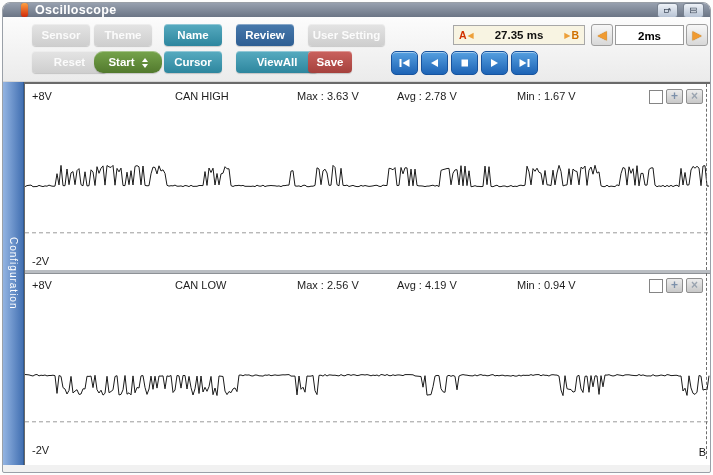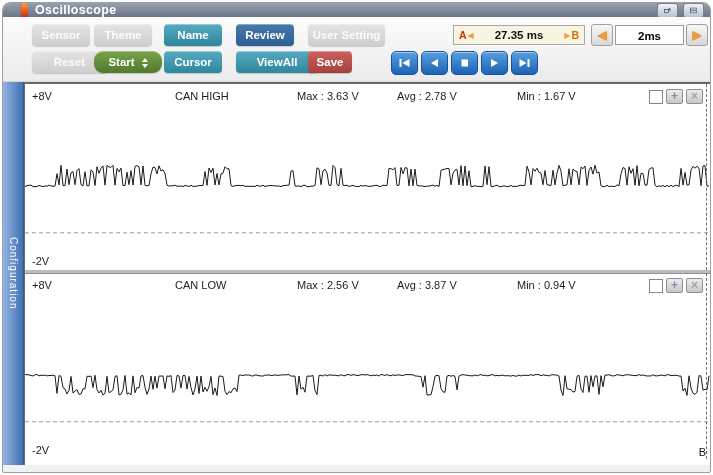--- a/index.html
+++ b/index.html
@@ -181,21 +181,21 @@
 
       <div class="channel second">
         <svg class="wave" viewBox="0 0 685 186" preserveAspectRatio="none">
             <line x1="0" x2="685" y1="148.8" y2="148.8" stroke="#9b9b9b" stroke-dasharray="4 3" vector-effect="non-scaling-stroke"></line>
             <polyline points="0,101.5 2,101.7 4,101.9 6,102.5 8,103.0 10,101.8 12,101.5 14,102.9 16,102.2 18,102.5 20,102.0 22,102.9 24,102.5 26,102.5 28,102.2 30,102.7 32,120.4 34,102.5 36,103.4 38,114.6 40,116.0 42,121.0 44,117.4 46,103.4 48,120.0 50,118.1 52,116.7 54,121.4 56,121.0 58,115.8 60,115.9 62,103.3 64,103.4 66,103.1 68,114.6 70,102.3 72,116.7 74,120.0 76,117.2 78,122.1 80,120.3 82,103.3 84,119.7 86,118.5 88,116.8 90,103.5 92,102.7 94,121.9 96,121.4 98,116.8 100,102.5 102,121.2 104,119.8 106,121.9 108,102.9 110,119.8 112,114.5 114,115.0 116,102.9 118,102.6 120,114.4 122,121.4 124,116.0 126,103.1 128,116.3 130,103.2 132,115.1 134,103.0 136,103.1 138,102.9 140,115.8 142,102.9 144,103.4 146,102.5 148,119.5 150,117.0 152,102.5 154,102.9 156,115.1 158,102.5 160,102.5 162,116.0 164,103.4 166,114.5 168,122.0 170,115.8 172,103.1 174,120.5 176,103.0 178,119.0 180,114.3 182,118.3 184,113.7 186,103.4 188,121.7 190,115.0 192,122.5 194,103.0 196,103.2 198,103.5 200,118.1 202,121.6 204,118.5 206,119.7 208,115.9 210,114.9 212,118.6 214,102.2 216,102.0 218,102.8 220,101.8 222,102.1 224,101.9 226,102.8 228,103.0 230,102.0 232,102.1 234,102.8 236,102.9 238,103.1 240,102.0 242,102.3 244,101.8 246,102.7 248,102.3 250,101.9 252,102.3 254,102.3 256,102.0 258,101.8 260,101.9 262,101.7 264,101.6 266,103.1 268,103.1 270,103.1 272,121.9 274,103.0 276,116.3 278,114.2 280,119.2 282,103.0 284,103.2 286,103.1 288,102.5 290,117.7 292,121.6 294,102.4 296,102.2 298,103.1 300,101.5 302,103.0 304,101.9 306,102.0 308,102.3 310,102.2 312,102.6 314,102.9 316,101.6 318,102.6 320,102.8 322,101.7 324,101.6 326,102.4 328,101.7 330,101.9 332,102.6 334,102.3 336,101.7 338,101.7 340,102.0 342,101.6 344,102.1 346,102.8 348,102.1 350,102.5 352,102.0 354,103.1 356,101.5 358,101.8 360,102.5 362,101.5 364,102.6 366,102.7 368,101.8 370,102.5 372,102.0 374,101.9 376,102.2 378,102.6 380,101.6 382,101.6 384,101.6 386,101.7 388,101.8 390,102.9 392,103.1 394,103.3 396,103.5 398,114.2 400,102.7 402,122.1 404,121.8 406,121.6 408,113.7 410,103.1 412,102.4 414,102.7 416,115.7 418,118.8 420,119.3 422,103.2 424,102.3 426,103.3 428,102.5 430,103.4 432,116.8 434,103.0 436,102.1 438,101.6 440,102.0 442,102.2 444,102.6 446,102.8 448,102.9 450,101.9 452,102.9 454,102.0 456,101.6 458,102.4 460,102.2 462,102.8 464,102.6 466,101.9 468,101.6 470,102.9 472,102.4 474,102.8 476,102.3 478,102.2 480,102.9 482,102.6 484,102.8 486,103.1 488,102.4 490,103.1 492,103.1 494,102.1 496,103.0 498,102.2 500,102.4 502,102.3 504,102.4 506,101.6 508,102.4 510,101.8 512,101.6 514,101.6 516,102.8 518,101.8 520,102.3 522,102.3 524,103.0 526,101.9 528,101.7 530,102.0 532,102.1 534,103.1 536,117.0 538,122.6 540,102.7 542,115.7 544,116.3 546,116.5 548,119.1 550,118.4 552,103.3 554,102.3 556,115.9 558,119.5 560,103.3 562,103.1 564,119.3 566,102.6 568,113.8 570,102.9 572,103.0 574,121.4 576,102.7 578,113.8 580,102.0 582,102.1 584,101.7 586,102.5 588,103.0 590,102.6 592,101.6 594,102.0 596,102.3 598,102.8 600,101.9 602,101.8 604,101.8 606,102.2 608,102.4 610,102.6 612,102.6 614,101.5 616,102.5 618,101.9 620,102.6 622,103.0 624,102.9 626,103.0 628,101.7 630,102.8 632,102.9 634,102.6 636,102.0 638,102.4 640,102.9 642,101.6 644,101.9 646,102.6 648,102.5 650,102.3 652,102.3 654,103.1 656,103.0 658,118.0 660,115.2 662,122.4 664,102.8 666,114.9 668,120.3 670,121.4 672,119.1 674,102.5 676,103.2 678,117.1 680,116.3 682,116.9 684,102.7" fill="none" stroke="#1a1a1a" stroke-width="1" vector-effect="non-scaling-stroke"></polyline>
           </svg>
         <div class="cursor-line"></div>
         <span class="hdr lbl-top">+8V</span>
         <span class="hdr ch-name">CAN LOW</span>
         <span class="hdr ch-max">Max : 2.56 V</span>
-        <span class="hdr ch-avg">Avg : 3.87 V</span>
+        <span class="hdr ch-avg">Avg : 4.19 V</span>
         <span class="hdr ch-min">Min : 0.94 V</span>
         <div class="ch-controls">
           <span class="chk"></span>
           <button class="mini-btn mini-plus"><span>+</span></button>
           <button class="mini-btn mini-x"><span>×</span></button>
         </div>
         <span class="lbl-bottom">-2V</span>
         <span class="cursor-b">B</span>
       </div>
 

